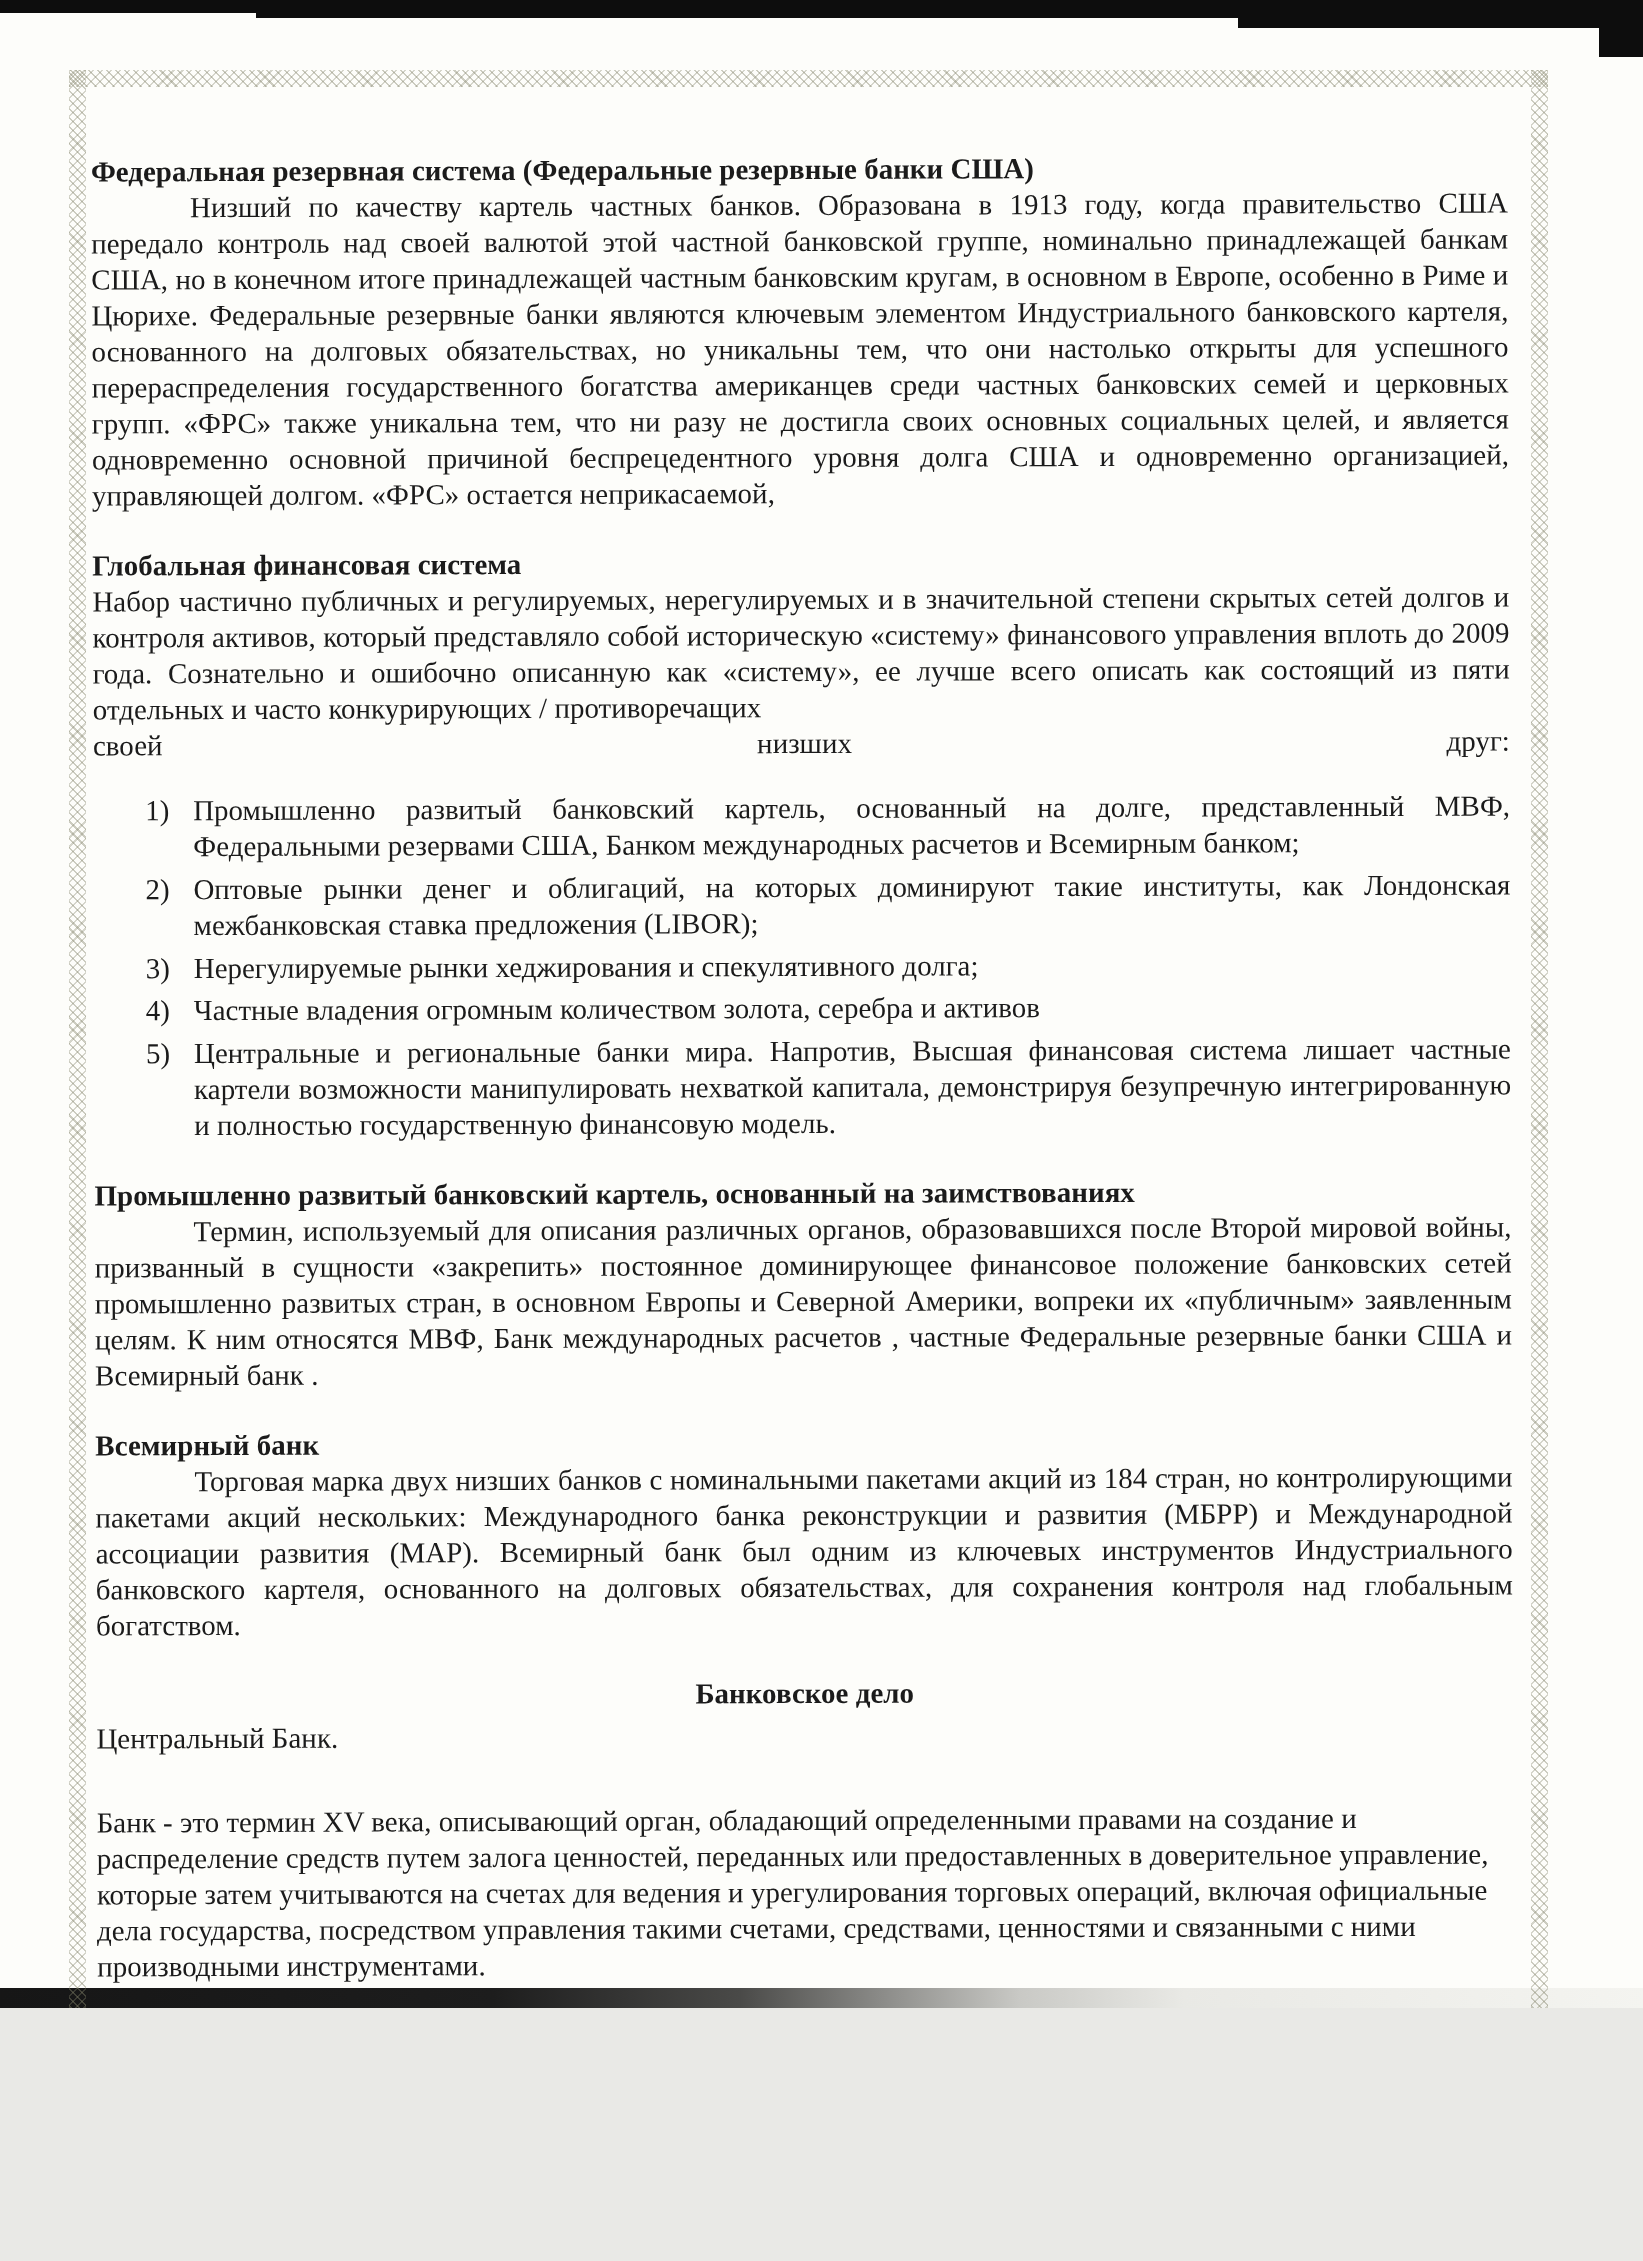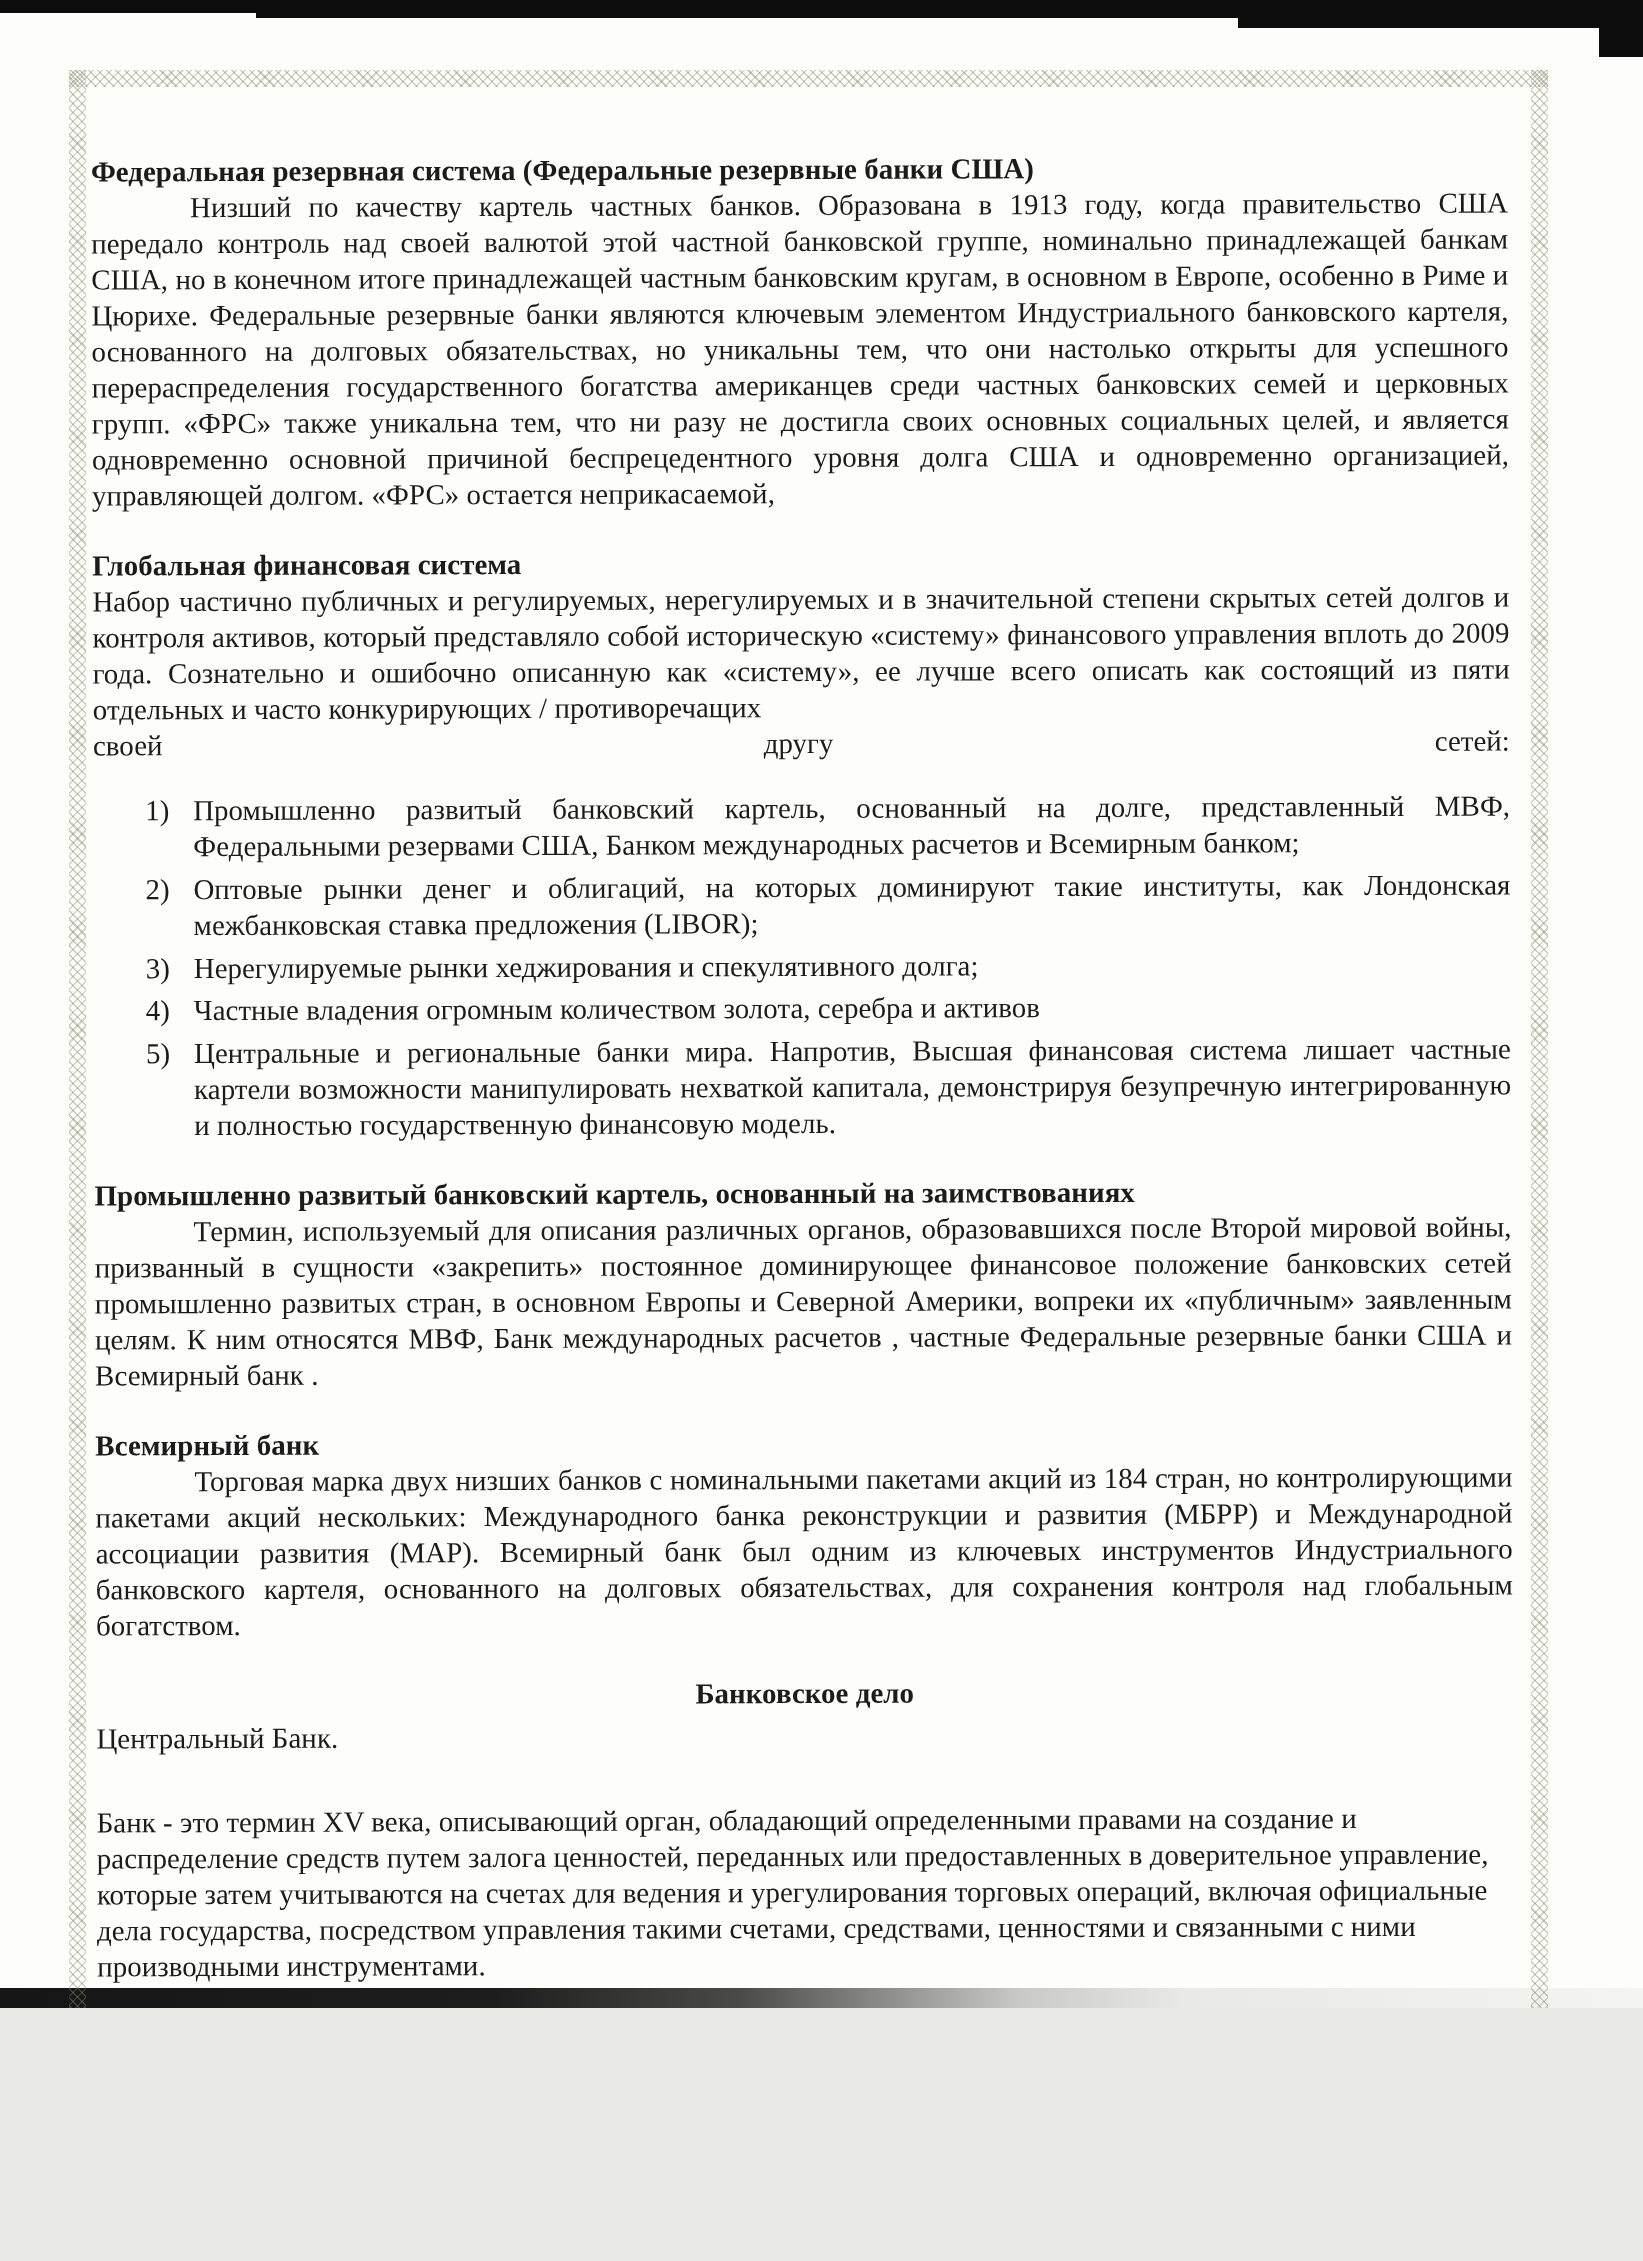--- a/index.html
+++ b/index.html
@@ -101,22 +101,22 @@
 
   <main class="content">
 
     <h2 class="head">Федеральная резервная система (Федеральные резервные банки США)</h2>
     <p class="para just indent">Низший по качеству картель частных банков. Образована в 1913 году, когда правительство США передало контроль над своей валютой этой частной банковской группе, номинально принадлежащей банкам США, но в конечном итоге принадлежащей частным банковским кругам, в основном в Европе, особенно в Риме и Цюрихе. Федеральные резервные банки являются ключевым элементом Индустриального банковского картеля, основанного на долговых обязательствах, но уникальны тем, что они настолько открыты для успешного перераспределения государственного богатства американцев среди частных банковских семей и церковных групп. «ФРС» также уникальна тем, что ни разу не достигла своих основных социальных целей, и является одновременно основной причиной беспрецедентного уровня долга США и одновременно организацией, управляющей долгом. «ФРС» остается неприкасаемой,</p>
 
     <h2 class="head gap">Глобальная финансовая система</h2>
     <p class="para just">Набор частично публичных и регулируемых, нерегулируемых и в значительной степени скрытых сетей долгов и контроля активов, который представляло собой историческую «систему» финансового управления вплоть до 2009 года. Сознательно и ошибочно описанную как «систему», ее лучше всего описать как состоящий из пяти отдельных и часто конкурирующих / противоречащих</p>
     <div class="spread">
       <span>своей</span>
-      <span>другу</span>
-      <span>сетей:</span>
+      <span>низших</span>
+      <span>друг:</span>
     </div>
 
     <div class="list">
       <div class="li">
         <span class="num">1)</span>
         <span class="li-text">Промышленно развитый банковский картель, основанный на долге, представленный МВФ, Федеральными резервами США, Банком международных расчетов и Всемирным банком;</span>
       </div>
       <div class="li">
         <span class="num">2)</span>
         <span class="li-text">Оптовые рынки денег и облигаций, на которых доминируют такие институты, как Лондонская межбанковская ставка предложения (LIBOR);</span>

